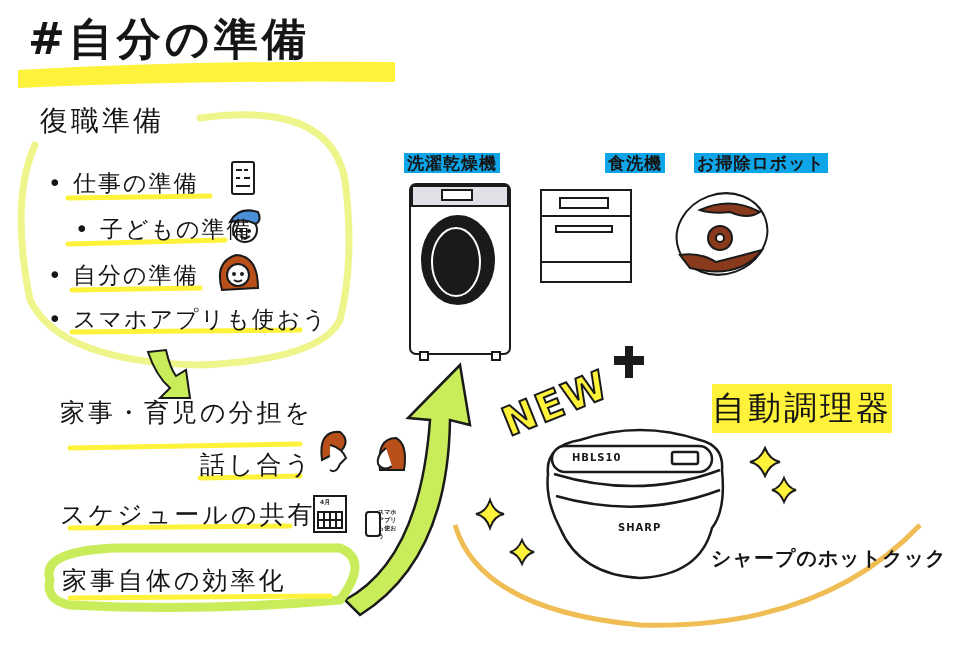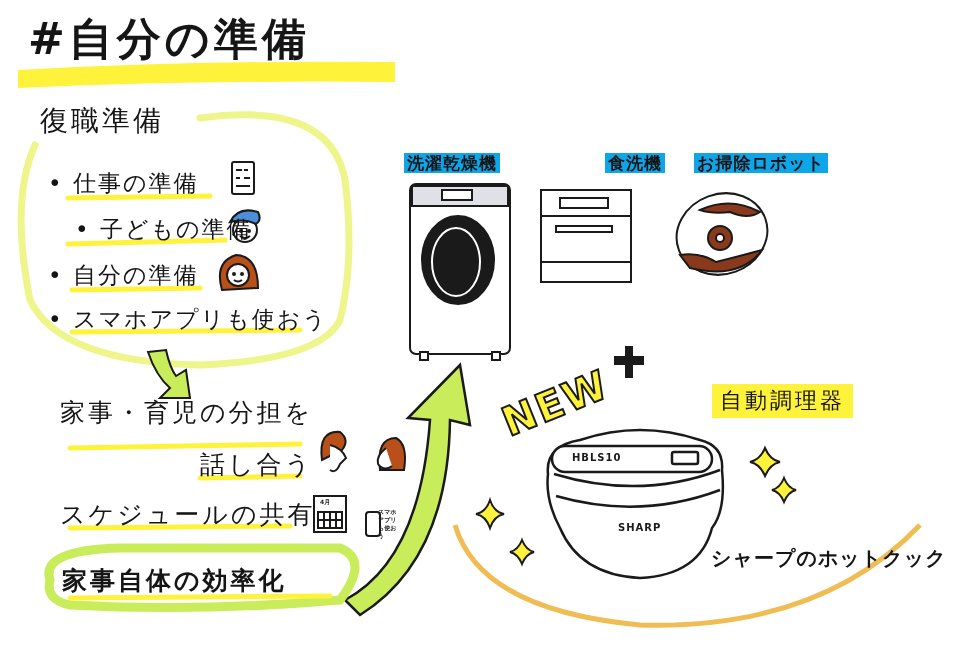--- a/index.html
+++ b/index.html
@@ -6,21 +6,21 @@
   body{width:960px;height:662px;position:relative;overflow:hidden;font-family:"DejaVu Sans",sans-serif;color:#1a1a1a;}
   .abs{position:absolute;}
   .hand{font-family:"DejaVu Sans",sans-serif;color:#151515;white-space:nowrap;}
   svg{position:absolute;left:0;top:0;}
   .title{left:28px;top:10px;font-size:44px;font-weight:bold;letter-spacing:4px;}
   .section-h{left:40px;top:102px;font-size:28px;letter-spacing:3px;}
   .bullet{font-size:23px;letter-spacing:2px;}
   .step{font-size:25px;letter-spacing:3px;}
   .lbl{font-size:17px;font-weight:bold;letter-spacing:1px;}
   .hl{background:#0ea5e9;padding:0 3px;}
-  .auto{left:712px;top:384px;font-size:22px;letter-spacing:3px;background:#fff23a;padding:2px 8px;}
+  .auto{left:712px;top:384px;font-size:33px;letter-spacing:3px;background:#fff23a;padding:2px 0;}
   .caption{left:711px;top:545px;font-size:20px;font-weight:bold;letter-spacing:1px;}
   .new{left:500px;top:380px;font-size:40px;font-weight:bold;color:#fff23a;-webkit-text-stroke:2px #1a1a1a;transform:rotate(-22deg);letter-spacing:2px;}
   .small-note{left:378px;top:508px;font-size:6px;font-weight:bold;line-height:8px;}
   .brand{font-size:10px;font-weight:bold;letter-spacing:1px;}
 </style>
 </head>
 <body>
 
 <svg width="960" height="662" viewBox="0 0 960 662">
 
@@ -133,21 +133,21 @@
 <div class="abs hand section-h">復職準備</div>
 <div class="abs hand bullet" style="left:48px;top:168px;">• <span>仕事の準備</span></div>
 <div class="abs hand bullet" style="left:48px;top:214px;margin-left:27px;">• <span>子どもの準備</span></div>
 <div class="abs hand bullet" style="left:48px;top:260px;">• <span>自分の準備</span></div>
 <div class="abs hand bullet" style="left:48px;top:304px;">• <span>スマホアプリも使おう</span></div>
 
 <div class="abs hand step" style="left:60px;top:396px;">家事・育児の分担を</div>
 <div class="abs hand step" style="left:200px;top:448px;">話し合う</div>
 <div class="abs hand step" style="left:60px;top:498px;">スケジュールの共有</div>
 <div class="abs small-note" style="width:22px;white-space:normal;">スマホアプリも使おう</div>
-<div class="abs hand step" style="left:62px;top:564px;font-weight:bold;">家事自体の効率化</div>
+<div class="abs hand step" style="left:62px;top:564px;">家事自体の効率化</div>
 <div class="abs" style="left:320px;top:498px;font-size:6px;font-weight:bold;">4月</div>
 
 <div class="abs hand lbl" style="left:404px;top:152px;"><span class="hl">洗濯乾燥機</span></div>
 <div class="abs hand lbl" style="left:580px;top:152px;padding-left:25px;"><span class="hl">食洗機</span></div>
 <div class="abs hand lbl" style="left:694px;top:152px;"><span class="hl">お掃除ロボット</span></div>
 
 <div class="abs new">NEW</div>
 <div class="abs hand auto">自動調理器</div>
 <div class="abs brand" style="left:572px;top:452px;">HBLS10</div>
 <div class="abs brand" style="left:618px;top:522px;">SHARP</div>

